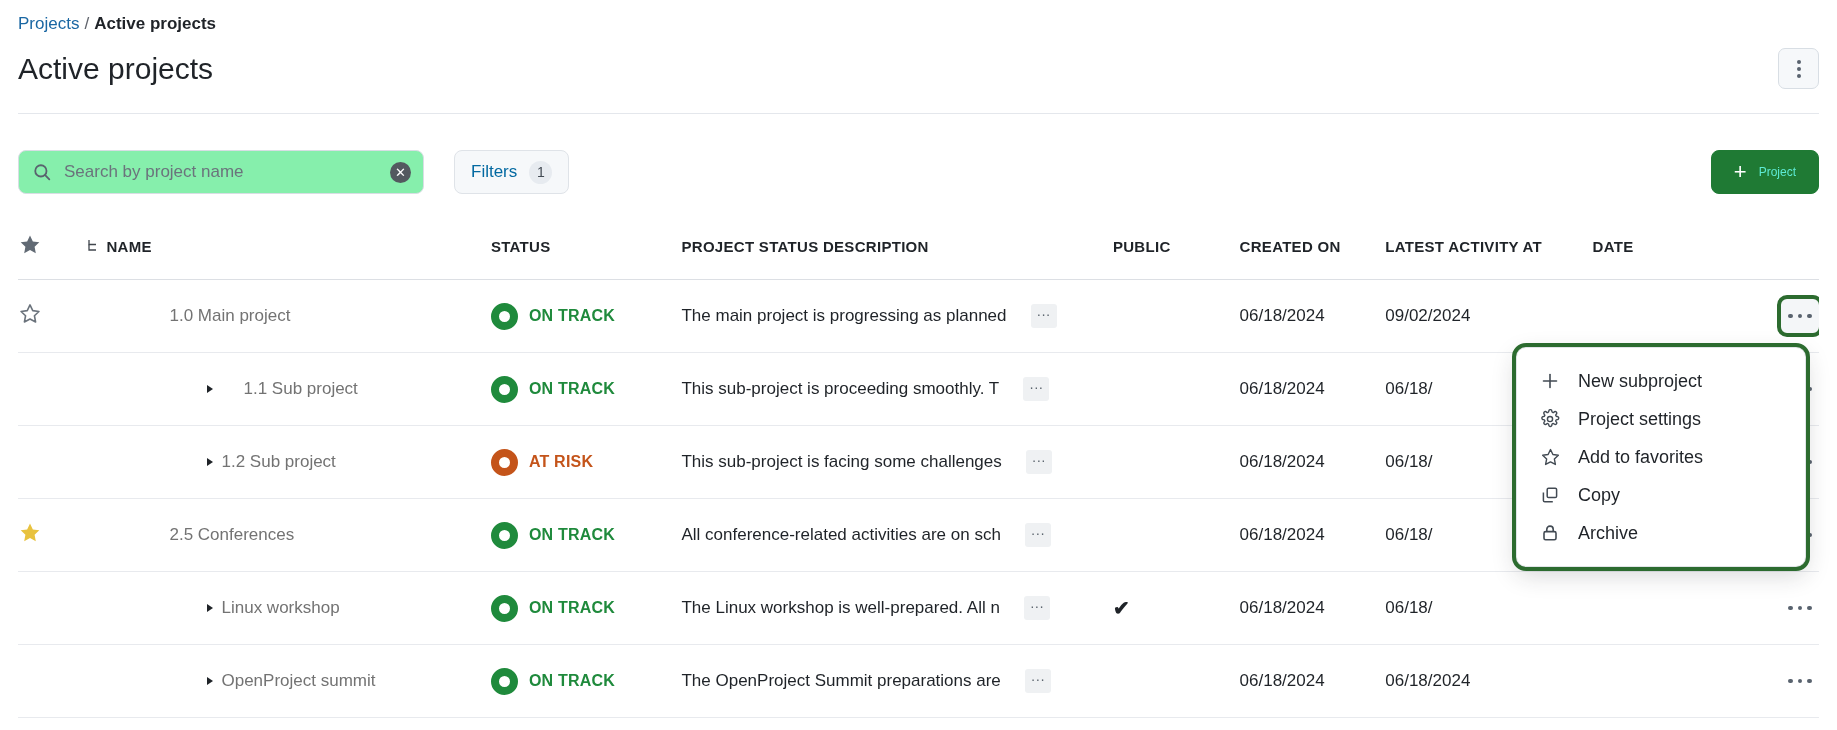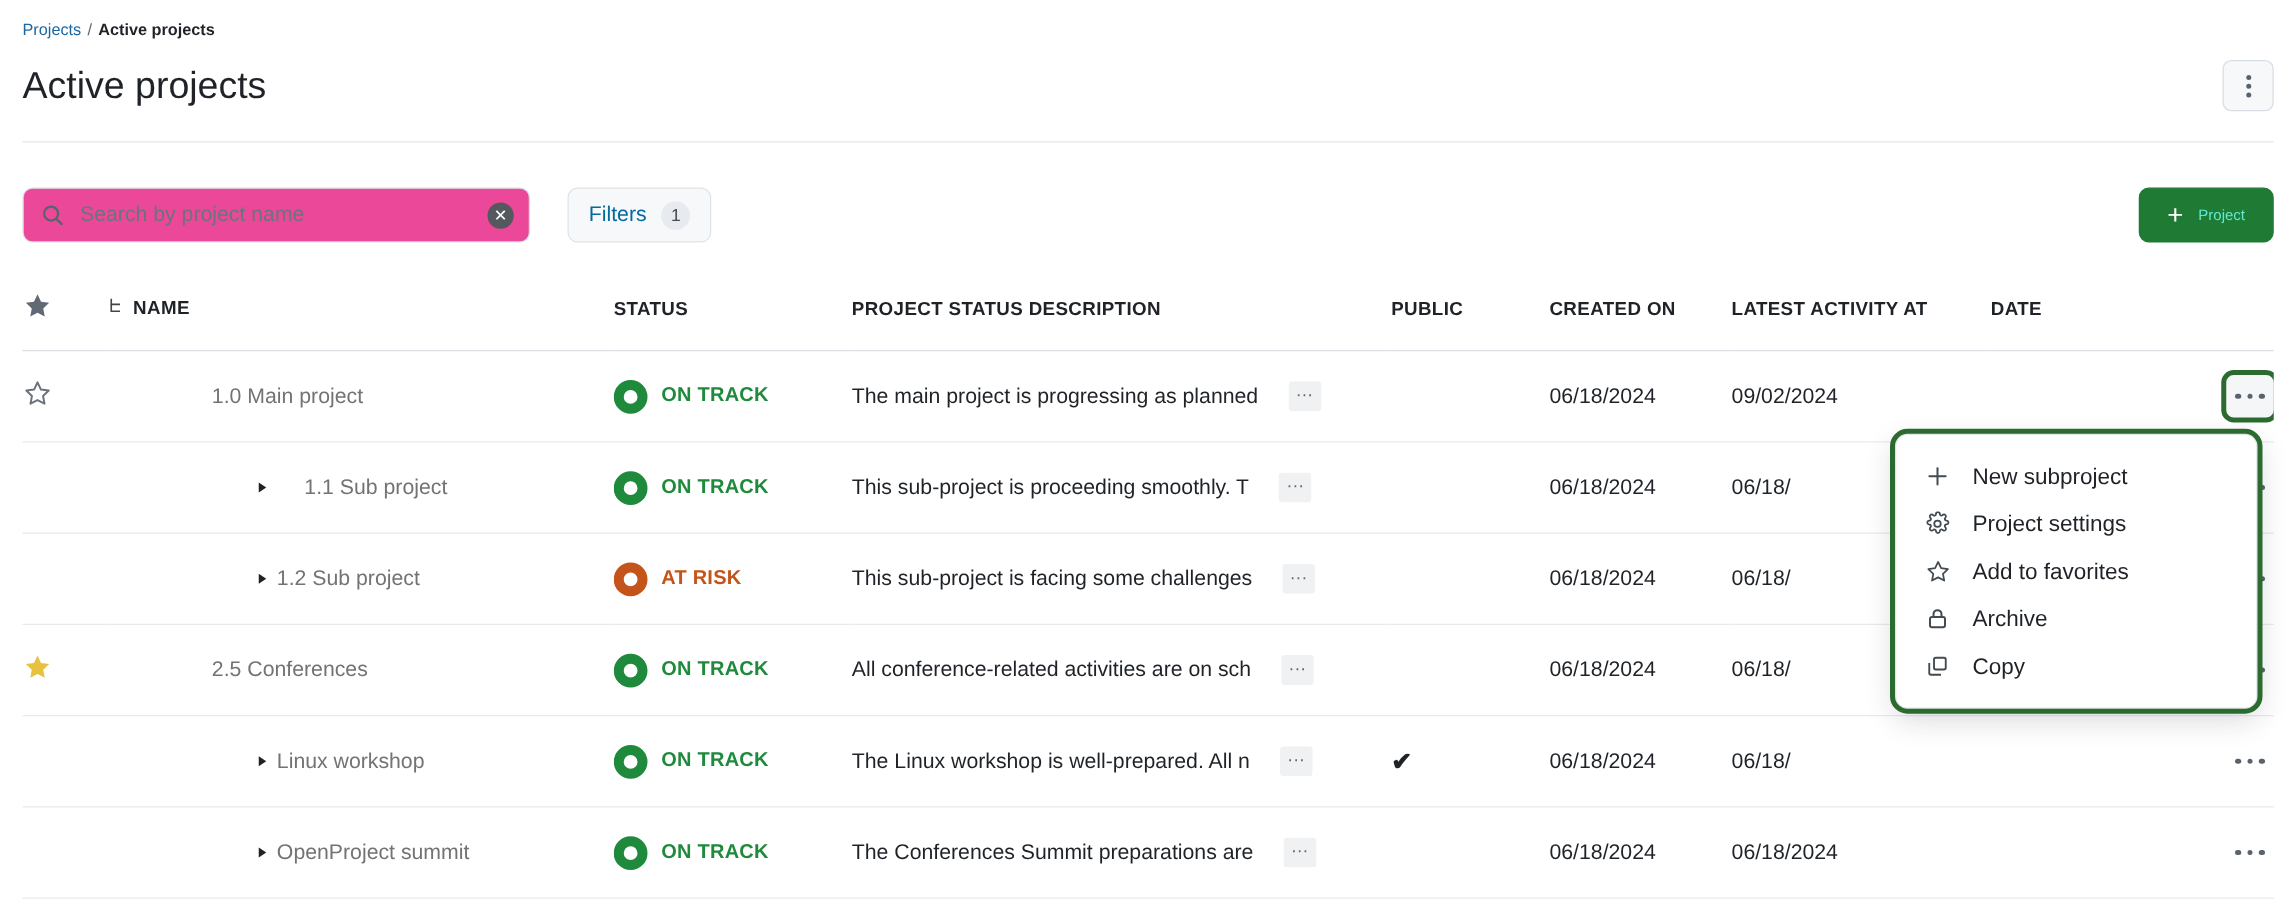--- a/index.html
+++ b/index.html
@@ -10,21 +10,21 @@
     font-family: "Liberation Sans", sans-serif;
     color: #333333;
     overflow: hidden;
   }
 
   
   .breadcrumb {
     position: absolute;
     left: 18px;
     top: 12px;
-    font-size: 13px;
+    font-size: 17px;
     line-height: 24px;
     white-space: nowrap;
   }
   .breadcrumb .crumb-link {
     color: #1a67a3;
     text-decoration: none;
     cursor: pointer;
   }
   .breadcrumb .crumb-sep {
     color: #60646c;
@@ -91,21 +91,21 @@
     height: 44px;
   }
   .search-box {
     position: absolute;
     left: 0;
     top: 0;
     width: 406px;
     height: 44px;
     border: 1px solid #d8dee4;
     border-radius: 8px;
-    background: #ec4899;
+    background: #86efac;
     display: flex;
     align-items: center;
     padding: 0 12px 0 14px;
   }
   .search-box .magnifier {
     flex: 0 0 auto;
     width: 18px;
     height: 18px;
     margin-right: 13px;
     color: #59636e;
@@ -613,21 +613,21 @@
             </div>
           </td>
           <td>
             <div class="status-cell">
               <span class="status-ring" style="border-color:#1f8a3c"></span>
               <span class="status-text" style="color:#1f8a3c">ON TRACK</span>
             </div>
           </td>
           <td>
             <div class="desc-cell">
-              <span class="desc-text">The Conferences Summit preparations are</span>
+              <span class="desc-text">The OpenProject Summit preparations are</span>
               <span class="desc-more">···</span>
             </div>
           </td>
           <td></td>
           <td><span class="date-text">06/18/2024</span></td>
           <td><span class="date-text">06/18/2024</span></td>
           <td>
             <div class="row-kebab">
               <i></i>
               <i></i>
@@ -661,29 +661,29 @@
     <div class="menu-item">
       <span class="mi-icon">
         <svg width="21" height="21" viewBox="0 0 24 24" fill="none" stroke="currentColor" stroke-width="1.6" stroke-linejoin="round">
           <path d="M12 2.9l2.75 5.75 6.2.82-4.52 4.28 1.15 6.2L12 17.05l-5.58 2.9 1.15-6.2L3.05 9.47l6.2-.82z"></path>
         </svg>
       </span>
       <span>Add to favorites</span>
     </div>
     <div class="menu-item">
       <span class="mi-icon">
+        <svg width="20" height="20" viewBox="0 0 20 20" fill="none" stroke="currentColor" stroke-width="1.5">
+          <rect x="7.2" y="3.2" width="9.4" height="9.4" rx="1.4"></rect>
+          <path d="M12.8 16.8H4.8a1.4 1.4 0 0 1-1.4-1.4v-8"></path>
+        </svg>
+      </span>
+      <span>Copy</span>
+    </div>
+    <div class="menu-item">
+      <span class="mi-icon">
         <svg width="20" height="20" viewBox="0 0 20 20" fill="none" stroke="currentColor" stroke-width="1.6">
           <rect x="4" y="8.6" width="12" height="8.2" rx="1.6"></rect>
           <path d="M6.8 8.6V6.3a3.2 3.2 0 0 1 6.4 0v2.3"></path>
         </svg>
       </span>
       <span>Archive</span>
     </div>
-    <div class="menu-item">
-      <span class="mi-icon">
-        <svg width="20" height="20" viewBox="0 0 20 20" fill="none" stroke="currentColor" stroke-width="1.5">
-          <rect x="7.2" y="3.2" width="9.4" height="9.4" rx="1.4"></rect>
-          <path d="M12.8 16.8H4.8a1.4 1.4 0 0 1-1.4-1.4v-8"></path>
-        </svg>
-      </span>
-      <span>Copy</span>
-    </div>
   </div>
 
 </body></html>

